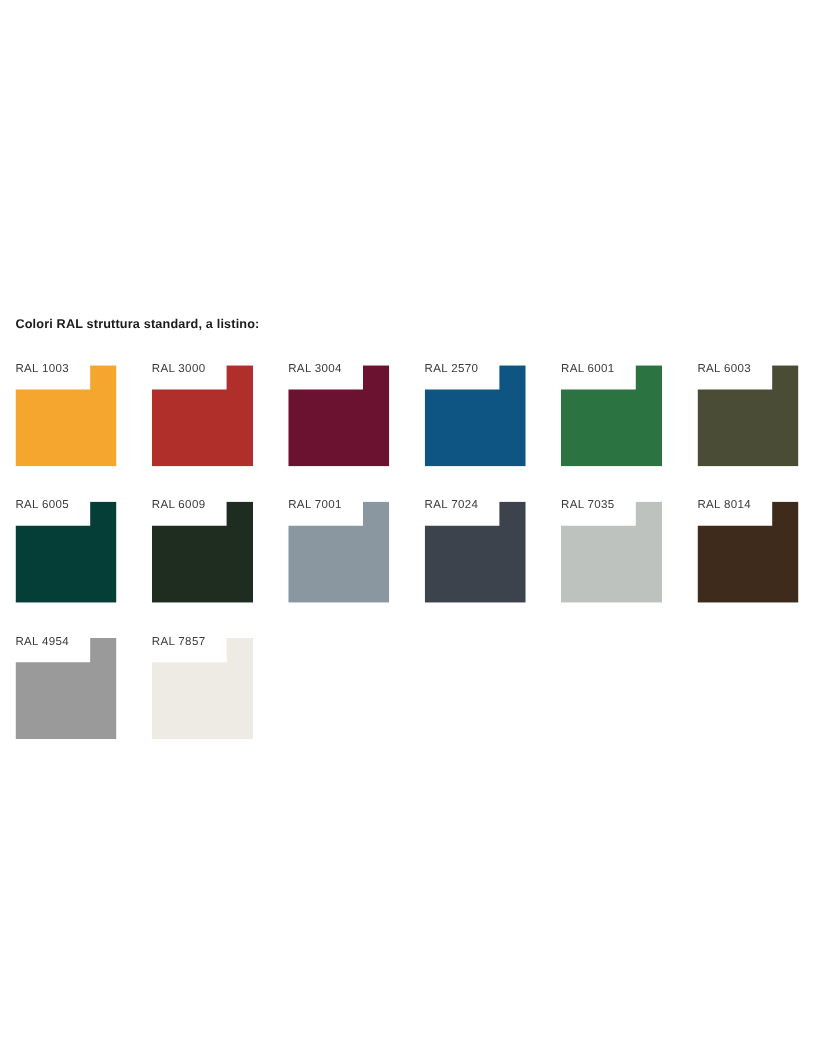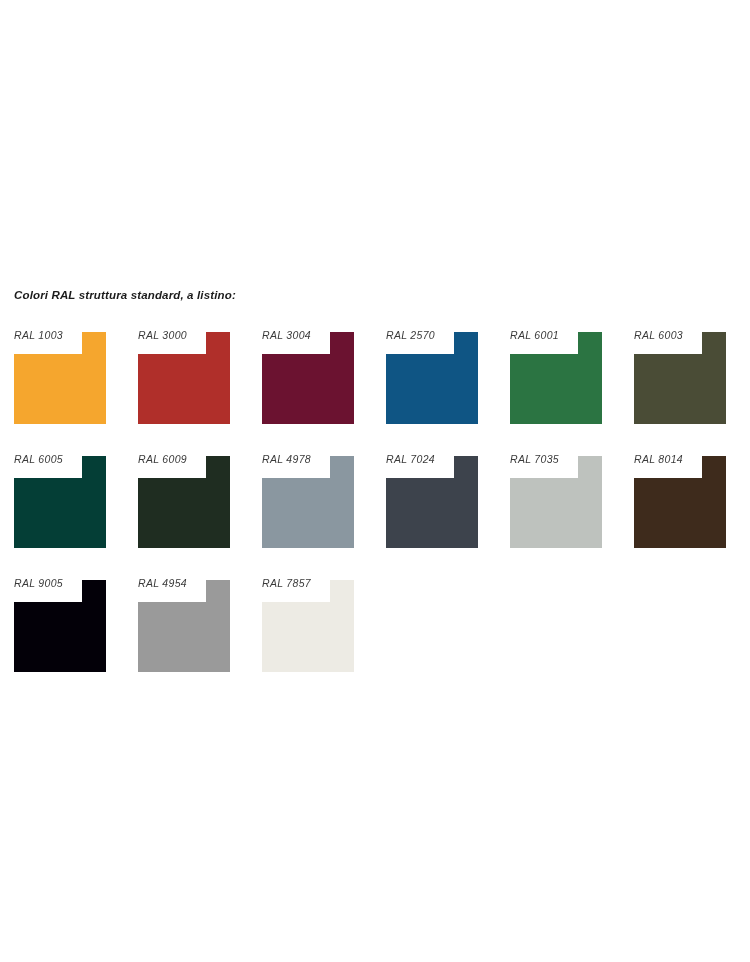--- a/index.html
+++ b/index.html
@@ -19,21 +19,20 @@
     width: 750px;
     height: 962px;
     background: #ffffff;
   }
 
   .palette-block {
     position: absolute;
     left: 0;
     top: 288px;
     width: 690px;
-    font-style: italic;
   }
 
   .section-heading {
     margin: 0 0 30px 14px;
     font-size: 11.5px;
     font-weight: bold;
     color: #1b1b1b;
     letter-spacing: 0.15px;
     line-height: 14px;
   }
@@ -122,37 +121,33 @@
         <div class="swatch-cell">
           <div class="swatch-color" style="background: rgb(4, 62, 54);"></div>
           <div class="swatch-label">RAL 6005</div>
         </div>
         <div class="swatch-cell">
           <div class="swatch-color" style="background: rgb(31, 45, 33);"></div>
           <div class="swatch-label">RAL 6009</div>
         </div>
         <div class="swatch-cell">
           <div class="swatch-color" style="background: rgb(138, 151, 160);"></div>
-          <div class="swatch-label">RAL 4978</div>
+          <div class="swatch-label">RAL 7001</div>
         </div>
         <div class="swatch-cell">
           <div class="swatch-color" style="background: rgb(61, 67, 76);"></div>
           <div class="swatch-label">RAL 7024</div>
         </div>
         <div class="swatch-cell">
           <div class="swatch-color" style="background: rgb(190, 194, 190);"></div>
           <div class="swatch-label">RAL 7035</div>
         </div>
         <div class="swatch-cell">
           <div class="swatch-color" style="background: rgb(62, 43, 28);"></div>
           <div class="swatch-label">RAL 8014</div>
-        </div>
-        <div class="swatch-cell">
-          <div class="swatch-color" style="background: rgb(3, 0, 8);"></div>
-          <div class="swatch-label">RAL 9005</div>
         </div>
         <div class="swatch-cell">
           <div class="swatch-color" style="background: rgb(154, 154, 154);"></div>
           <div class="swatch-label">RAL 4954</div>
         </div>
         <div class="swatch-cell">
           <div class="swatch-color" style="background: rgb(237, 235, 228);"></div>
           <div class="swatch-label">RAL 7857</div>
         </div>
       </div>

